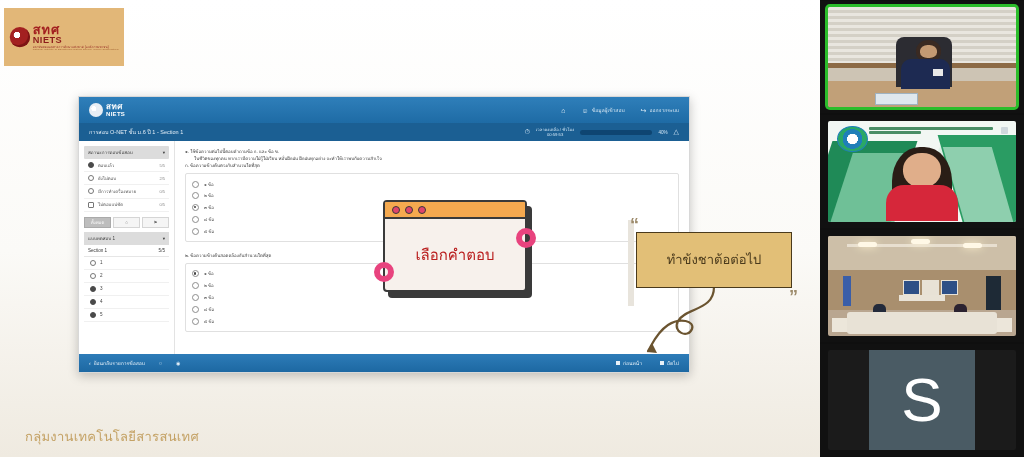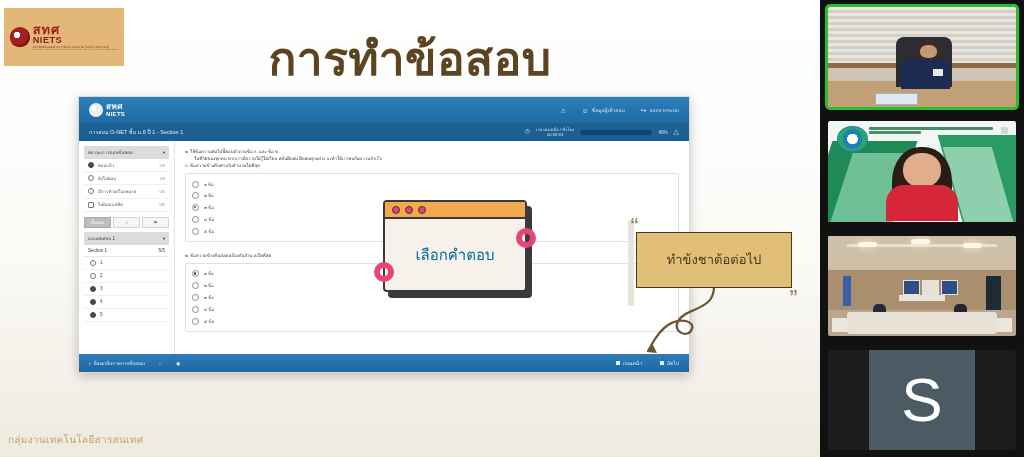--- a/index.html
+++ b/index.html
@@ -32,22 +32,22 @@
   .logo-en{font-size:10px;font-weight:bold;color:#8d1b1b;letter-spacing:.5px;}
   .logo-sub{font-size:3.2px;color:#8d1b1b;letter-spacing:.2px;margin-top:1px;}
   .logo-sub2{font-size:2.6px;color:#9b5a2b;letter-spacing:.2px;}
 
   .slide-title{
     position:absolute;left:0;right:0;top:22px;text-align:center;
     font-size:46px;font-weight:bold;color:#5c4422;letter-spacing:.5px;
     text-shadow:0 1px 0 #ffffff;
   }
   .slide-footer{
-    position:absolute;left:8px;bottom:10px;
-    font-size:10px;color:#c4a265;letter-spacing:.3px;
+    position:absolute;left:25px;bottom:10px;
+    font-size:13px;color:#c4a265;letter-spacing:.3px;
   }
 
   
   .app{
     position:absolute;left:78px;top:96px;width:610px;height:275px;
     background:#ffffff;border:1px solid #d8d8d8;
     box-shadow:0 3px 10px rgba(0,0,0,.22);
     overflow:hidden;font-size:4px;
   }
   .app-top{
@@ -157,21 +157,21 @@
   }
   .cw-bar{
     height:15px;background:#f5a94f;border-bottom:2.5px solid #3a3a3a;
     display:flex;align-items:center;gap:5px;padding-left:7px;
     border-radius:1px 1px 0 0;
   }
   .cw-dot{width:6px;height:6px;border-radius:50%;background:#e0446b;border:1.4px solid #3a3a3a;}
   .cw-body{
     height:calc(100% - 15px);display:flex;flex-direction:column;
     align-items:center;justify-content:center;gap:4px;
-    font-size:15px;color:#0369a1;line-height:1.25;
+    font-size:15px;color:#b91c1c;line-height:1.25;
   }
   .cw-ring{
     position:absolute;width:20px;height:20px;border-radius:50%;
     border:6px solid #e8437e;box-sizing:border-box;z-index:7;
   }
   .cw-ring.r1{right:-11px;top:26px;}
   .cw-ring.r2{left:-11px;bottom:8px;}
 
   
   .callout-quote{
@@ -270,21 +270,20 @@
         <div class="logo-mark"></div>
         <div class="logo-txt">
           <div class="logo-thai">สทศ</div>
           <div class="logo-en">NIETS</div>
           <div class="logo-sub">สถาบันทดสอบทางการศึกษาแห่งชาติ (องค์การมหาชน)</div>
           <div class="logo-sub2">National Institute of Educational Testing Service (Public Organization)</div>
         </div>
       </div>
     </div>
 
-    <div class="slide-title">การทำข้อสอบ</div>
     <div class="slide-footer">กลุ่มงานเทคโนโลยีสารสนเทศ</div>
 
     <div class="app">
 
       <div class="app-top">
         <div class="app-logo">
           <div class="app-logo-mark"></div>
           <div class="app-logo-txt">
             <div class="app-logo-thai">สทศ</div>
             <div class="app-logo-en">NIETS</div>

